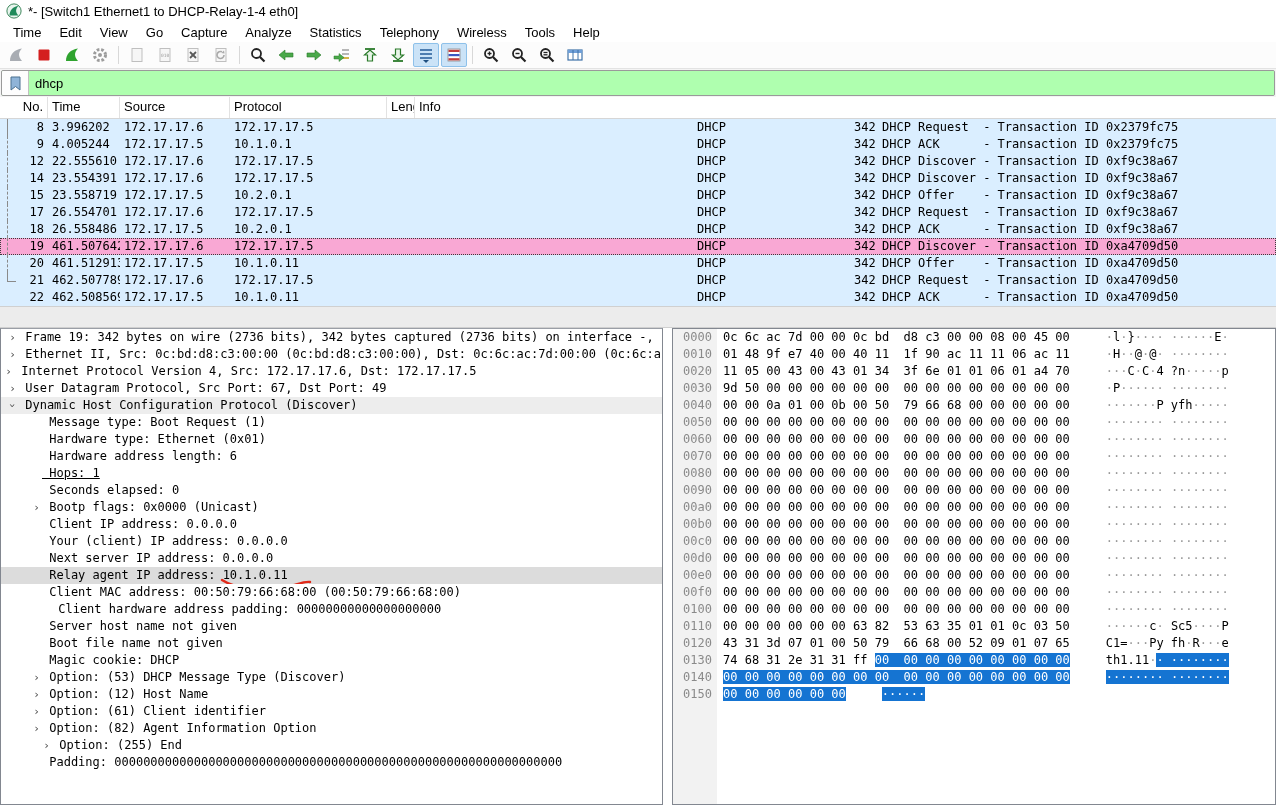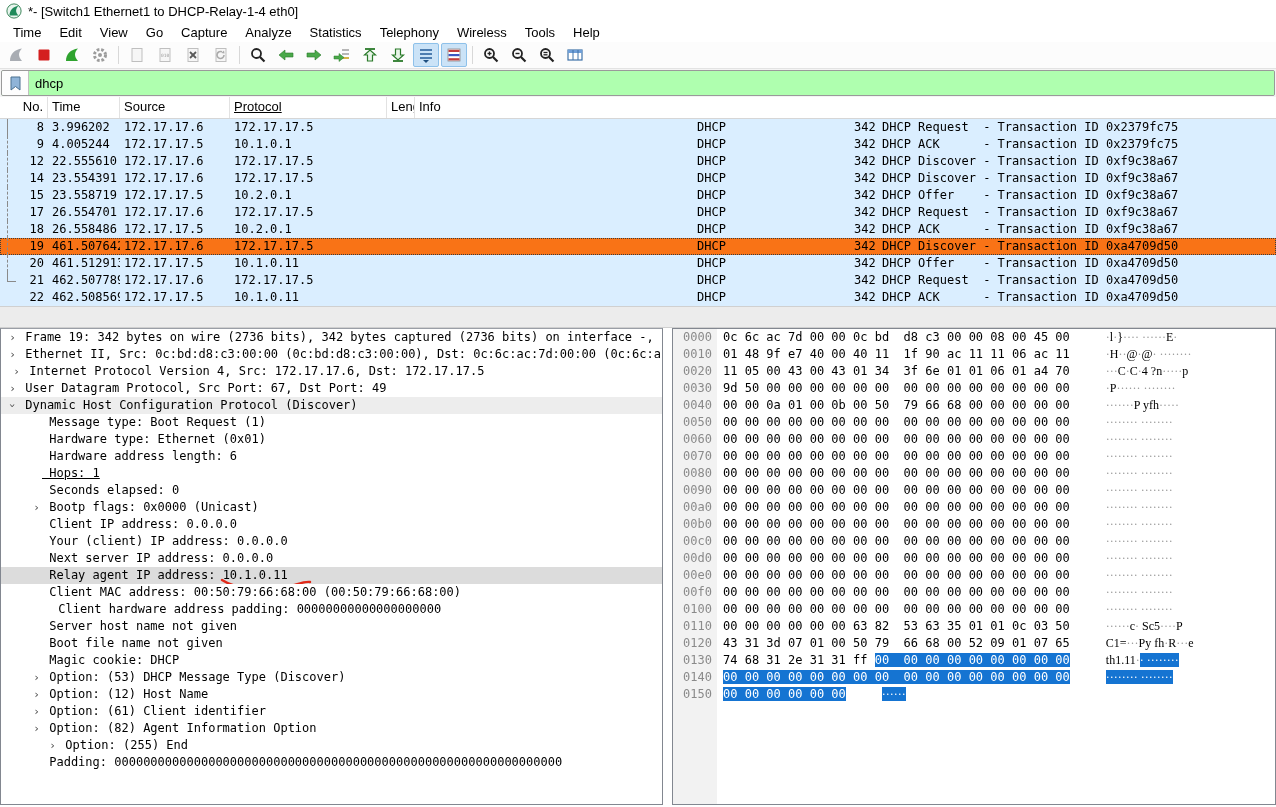--- a/index.html
+++ b/index.html
@@ -25,21 +25,21 @@
   #filterbar{height:28px;background:#f4f4f4;display:flex;align-items:center;padding:2px 1px;box-sizing:border-box;}
   #filter-field{flex:1;height:24px;display:flex;align-items:stretch;border:1px solid #9a9a9a;border-radius:2px;overflow:hidden;background:#afffaf;}
   #filter-bookmark{width:26px;background:#fdfdfd;border-right:1px solid #c0c0c0;display:flex;align-items:center;justify-content:center;}
   #filter-input{flex:1;border:none;outline:none;background:#afffaf;font-size:13px;padding:0 6px;color:#000;font-family:"Liberation Sans",sans-serif;}
 
   
   #packet-list{position:relative;background:#fff;}
   #pl-header{display:flex;height:21px;border-bottom:1px solid #d6d6d6;background:#fff;font-size:13px;color:#000;}
   .pl-hcell{box-sizing:border-box;border-right:1px solid #e2e2e2;padding:2px 4px;white-space:nowrap;overflow:hidden;}
   .p-row{display:flex;height:17px;line-height:17px;font-size:12px;background:#daeeff;color:#000;white-space:pre;cursor:default;position:relative;}
-  .p-row.sel{background:#f97316;outline:1px dotted #3c3c3c;outline-offset:-1px;}
+  .p-row.sel{background:#f9a8d4;outline:1px dotted #3c3c3c;outline-offset:-1px;}
   .p-cell{box-sizing:border-box;padding:0 4px;overflow:hidden;white-space:pre;}
   .marker{position:absolute;left:7px;top:0;width:8px;height:17px;}
   .marker.start{border-left:1px solid #8a8a8a;height:17px;margin-top:0;}
   .marker.mid{border-left:1px dashed #8a8a8a;}
   .marker.end{border-left:1px solid #8a8a8a;height:9px;border-bottom:1px solid #8a8a8a;}
 
   
   #splitter{height:20px;background:#ececec;border-top:1px solid #d0d0d0;border-bottom:1px solid #cfcfcf;}
 
   
@@ -53,21 +53,21 @@
   .tree-line.hl1{background:#ededed;}
   .tree-line.hl2{background:#dcdcdc;}
   .expander{display:inline-block;width:11px;color:#444;font-size:11px;text-align:center;}
   .expander.open{transform:rotate(90deg);}
   .rel-wrap{position:relative;display:inline;}
   #red-underline{position:absolute;left:-3px;top:10px;pointer-events:none;}
 
   .hex-row{height:17px;line-height:17px;font-size:12px;white-space:pre;position:relative;color:#000;}
   .hex-off{display:inline-block;width:40px;padding-left:10px;color:#8a8a8a;}
   .hex-bytes{display:inline-block;margin-left:0;}
-  .hex-ascii{display:inline-block;margin-left:36px;font-family:Liberation Serif, serif;}
+  .hex-ascii{display:inline-block;margin-left:36px;}
   .dot{color:#9a9a9a;}
   .selx{background:#1574d2;color:#fff;}
   .selx .dot{color:#fff;}
 </style>
 </head>
 <body>
 
 <div id="titlebar">
   <svg class="app-icon" viewBox="0 0 18 18">
     <circle cx="9" cy="9" r="8" fill="#e8f5ee" stroke="#2a7a4a" stroke-width="1"></circle>
@@ -234,21 +234,21 @@
     </div>
     <input id="filter-input" value="dhcp" style="">
   </div>
 </div>
 
 <div id="packet-list">
   <div id="pl-header">
       <div class="pl-hcell" style="width: 48px; flex: 0 0 48px; text-align: right;">No.</div>
       <div class="pl-hcell" style="width: 72px; flex: 0 0 72px;">Time</div>
       <div class="pl-hcell" style="width: 110px; flex: 0 0 110px;">Source</div>
-      <div class="pl-hcell" style="width: 157px; flex: 0 0 157px; text-decoration: underline;">Protocol</div>
+      <div class="pl-hcell" style="width: 157px; flex: 0 0 157px;">Protocol</div>
       <div class="pl-hcell" style="width: 28px; flex: 0 0 28px;">Length</div>
       <div class="pl-hcell" style="flex: 1 1 0%; border-right: none;">Info</div>
     </div>
   <div id="pl-rows">
       <div class="p-row mono"><div class="marker start"></div><div class="p-cell" style="text-align: right; flex: 0 0 48px; width: 48px;">8</div><div class="p-cell" style="text-align: left; flex: 0 0 72px; width: 72px;">3.996202</div><div class="p-cell" style="text-align: left; flex: 0 0 110px; width: 110px;">172.17.17.6</div><div class="p-cell" style="text-align: left; flex: 0 0 463px; width: 463px;">172.17.17.5</div><div class="p-cell" style="text-align: left; flex: 0 0 157px; width: 157px;">DHCP</div><div class="p-cell" style="text-align: right; flex: 0 0 28px; width: 28px;">342</div><div class="p-cell" style="text-align: left; flex: 1 1 0%;">DHCP Request  - Transaction ID 0x2379fc75</div></div>
       <div class="p-row mono"><div class="marker mid"></div><div class="p-cell" style="text-align: right; flex: 0 0 48px; width: 48px;">9</div><div class="p-cell" style="text-align: left; flex: 0 0 72px; width: 72px;">4.005244</div><div class="p-cell" style="text-align: left; flex: 0 0 110px; width: 110px;">172.17.17.5</div><div class="p-cell" style="text-align: left; flex: 0 0 463px; width: 463px;">10.1.0.1</div><div class="p-cell" style="text-align: left; flex: 0 0 157px; width: 157px;">DHCP</div><div class="p-cell" style="text-align: right; flex: 0 0 28px; width: 28px;">342</div><div class="p-cell" style="text-align: left; flex: 1 1 0%;">DHCP ACK      - Transaction ID 0x2379fc75</div></div>
       <div class="p-row mono"><div class="marker mid"></div><div class="p-cell" style="text-align: right; flex: 0 0 48px; width: 48px;">12</div><div class="p-cell" style="text-align: left; flex: 0 0 72px; width: 72px;">22.555610</div><div class="p-cell" style="text-align: left; flex: 0 0 110px; width: 110px;">172.17.17.6</div><div class="p-cell" style="text-align: left; flex: 0 0 463px; width: 463px;">172.17.17.5</div><div class="p-cell" style="text-align: left; flex: 0 0 157px; width: 157px;">DHCP</div><div class="p-cell" style="text-align: right; flex: 0 0 28px; width: 28px;">342</div><div class="p-cell" style="text-align: left; flex: 1 1 0%;">DHCP Discover - Transaction ID 0xf9c38a67</div></div>
       <div class="p-row mono"><div class="marker mid"></div><div class="p-cell" style="text-align: right; flex: 0 0 48px; width: 48px;">14</div><div class="p-cell" style="text-align: left; flex: 0 0 72px; width: 72px;">23.554391</div><div class="p-cell" style="text-align: left; flex: 0 0 110px; width: 110px;">172.17.17.6</div><div class="p-cell" style="text-align: left; flex: 0 0 463px; width: 463px;">172.17.17.5</div><div class="p-cell" style="text-align: left; flex: 0 0 157px; width: 157px;">DHCP</div><div class="p-cell" style="text-align: right; flex: 0 0 28px; width: 28px;">342</div><div class="p-cell" style="text-align: left; flex: 1 1 0%;">DHCP Discover - Transaction ID 0xf9c38a67</div></div>
       <div class="p-row mono"><div class="marker mid"></div><div class="p-cell" style="text-align: right; flex: 0 0 48px; width: 48px;">15</div><div class="p-cell" style="text-align: left; flex: 0 0 72px; width: 72px;">23.558719</div><div class="p-cell" style="text-align: left; flex: 0 0 110px; width: 110px;">172.17.17.5</div><div class="p-cell" style="text-align: left; flex: 0 0 463px; width: 463px;">10.2.0.1</div><div class="p-cell" style="text-align: left; flex: 0 0 157px; width: 157px;">DHCP</div><div class="p-cell" style="text-align: right; flex: 0 0 28px; width: 28px;">342</div><div class="p-cell" style="text-align: left; flex: 1 1 0%;">DHCP Offer    - Transaction ID 0xf9c38a67</div></div>
       <div class="p-row mono"><div class="marker mid"></div><div class="p-cell" style="text-align: right; flex: 0 0 48px; width: 48px;">17</div><div class="p-cell" style="text-align: left; flex: 0 0 72px; width: 72px;">26.554701</div><div class="p-cell" style="text-align: left; flex: 0 0 110px; width: 110px;">172.17.17.6</div><div class="p-cell" style="text-align: left; flex: 0 0 463px; width: 463px;">172.17.17.5</div><div class="p-cell" style="text-align: left; flex: 0 0 157px; width: 157px;">DHCP</div><div class="p-cell" style="text-align: right; flex: 0 0 28px; width: 28px;">342</div><div class="p-cell" style="text-align: left; flex: 1 1 0%;">DHCP Request  - Transaction ID 0xf9c38a67</div></div>
@@ -259,21 +259,21 @@
       <div class="p-row mono"><div class="p-cell" style="text-align: right; flex: 0 0 48px; width: 48px;">22</div><div class="p-cell" style="text-align: left; flex: 0 0 72px; width: 72px;">462.508569</div><div class="p-cell" style="text-align: left; flex: 0 0 110px; width: 110px;">172.17.17.5</div><div class="p-cell" style="text-align: left; flex: 0 0 463px; width: 463px;">10.1.0.11</div><div class="p-cell" style="text-align: left; flex: 0 0 157px; width: 157px;">DHCP</div><div class="p-cell" style="text-align: right; flex: 0 0 28px; width: 28px;">342</div><div class="p-cell" style="text-align: left; flex: 1 1 0%;">DHCP ACK      - Transaction ID 0xa4709d50</div></div>
     </div>
 </div>
 
 <div id="splitter"></div>
 
 <div id="lower">
   <div id="details-pane" class="mono">
       <div class="tree-line" style="padding-left: 6px;"><span class="expander">›</span><span> Frame 19: 342 bytes on wire (2736 bits), 342 bytes captured (2736 bits) on interface -, id 0</span></div>
       <div class="tree-line" style="padding-left: 6px;"><span class="expander">›</span><span> Ethernet II, Src: 0c:bd:d8:c3:00:00 (0c:bd:d8:c3:00:00), Dst: 0c:6c:ac:7d:00:00 (0c:6c:ac:7d:00:00)</span></div>
-      <div class="tree-line" style="padding-left: 10px;"><span class="expander">›</span><span> Internet Protocol Version 4, Src: 172.17.17.6, Dst: 172.17.17.5</span></div>
+      <div class="tree-line" style="padding-left: 2px;"><span class="expander">›</span><span> Internet Protocol Version 4, Src: 172.17.17.6, Dst: 172.17.17.5</span></div>
       <div class="tree-line" style="padding-left: 6px;"><span class="expander">›</span><span> User Datagram Protocol, Src Port: 67, Dst Port: 49</span></div>
       <div class="tree-line hl1" style="padding-left: 6px;"><span class="expander open">›</span><span> Dynamic Host Configuration Protocol (Discover)</span></div>
       <div class="tree-line" style="padding-left: 30px;"><span class="expander"> </span><span> Message type: Boot Request (1)</span></div>
       <div class="tree-line" style="padding-left: 30px;"><span class="expander"> </span><span> Hardware type: Ethernet (0x01)</span></div>
       <div class="tree-line" style="padding-left: 30px;"><span class="expander"> </span><span> Hardware address length: 6</span></div>
       <div class="tree-line" style="padding-left: 30px; text-decoration: underline;"><span class="expander"> </span><span> Hops: 1</span></div>
       <div class="tree-line" style="padding-left: 30px;"><span class="expander"> </span><span> Seconds elapsed: 0</span></div>
       <div class="tree-line" style="padding-left: 30px;"><span class="expander">›</span><span> Bootp flags: 0x0000 (Unicast)</span></div>
       <div class="tree-line" style="padding-left: 30px;"><span class="expander"> </span><span> Client IP address: 0.0.0.0</span></div>
       <div class="tree-line" style="padding-left: 30px;"><span class="expander"> </span><span> Your (client) IP address: 0.0.0.0</span></div>
@@ -283,21 +283,21 @@
             </svg></span></span></div>
       <div class="tree-line" style="padding-left: 30px;"><span class="expander"> </span><span> Client MAC address: 00:50:79:66:68:00 (00:50:79:66:68:00)</span></div>
       <div class="tree-line" style="padding-left: 30px; margin-left: 9px;"><span class="expander"> </span><span> Client hardware address padding: 00000000000000000000</span></div>
       <div class="tree-line" style="padding-left: 30px;"><span class="expander"> </span><span> Server host name not given</span></div>
       <div class="tree-line" style="padding-left: 30px;"><span class="expander"> </span><span> Boot file name not given</span></div>
       <div class="tree-line" style="padding-left: 30px;"><span class="expander"> </span><span> Magic cookie: DHCP</span></div>
       <div class="tree-line" style="padding-left: 30px;"><span class="expander">›</span><span> Option: (53) DHCP Message Type (Discover)</span></div>
       <div class="tree-line" style="padding-left: 30px;"><span class="expander">›</span><span> Option: (12) Host Name</span></div>
       <div class="tree-line" style="padding-left: 30px;"><span class="expander">›</span><span> Option: (61) Client identifier</span></div>
       <div class="tree-line" style="padding-left: 30px;"><span class="expander">›</span><span> Option: (82) Agent Information Option</span></div>
-      <div class="tree-line" style="padding-left: 30px; margin-left: 16px;"><span class="expander">›</span><span> Option: (255) End</span></div>
+      <div class="tree-line" style="padding-left: 40px;"><span class="expander">›</span><span> Option: (255) End</span></div>
       <div class="tree-line" style="padding-left: 30px;"><span class="expander"> </span><span> Padding: 00000000000000000000000000000000000000000000000000000000000000</span></div>
     </div>
   <div id="pane-gap"></div>
   <div id="hex-pane" class="mono">
     <div id="hex-offset-strip"></div>
     <div id="hex-rows" style="position:relative;">
         <div class="hex-row"><span class="hex-off">0000</span><span class="hex-bytes">0c 6c ac 7d 00 00 0c bd  d8 c3 00 00 08 00 45 00</span><span class="hex-ascii"><span class="dot">·</span>l<span class="dot">·</span>}<span class="dot">·</span><span class="dot">·</span><span class="dot">·</span><span class="dot">·</span> <span class="dot">·</span><span class="dot">·</span><span class="dot">·</span><span class="dot">·</span><span class="dot">·</span><span class="dot">·</span>E<span class="dot">·</span></span></div>
         <div class="hex-row"><span class="hex-off">0010</span><span class="hex-bytes">01 48 9f e7 40 00 40 11  1f 90 ac 11 11 06 ac 11</span><span class="hex-ascii"><span class="dot">·</span>H<span class="dot">·</span><span class="dot">·</span>@<span class="dot">·</span>@<span class="dot">·</span> <span class="dot">·</span><span class="dot">·</span><span class="dot">·</span><span class="dot">·</span><span class="dot">·</span><span class="dot">·</span><span class="dot">·</span><span class="dot">·</span></span></div>
         <div class="hex-row"><span class="hex-off">0020</span><span class="hex-bytes">11 05 00 43 00 43 01 34  3f 6e 01 01 06 01 a4 70</span><span class="hex-ascii"><span class="dot">·</span><span class="dot">·</span><span class="dot">·</span>C<span class="dot">·</span>C<span class="dot">·</span>4 ?n<span class="dot">·</span><span class="dot">·</span><span class="dot">·</span><span class="dot">·</span><span class="dot">·</span>p</span></div>
         <div class="hex-row"><span class="hex-off">0030</span><span class="hex-bytes">9d 50 00 00 00 00 00 00  00 00 00 00 00 00 00 00</span><span class="hex-ascii"><span class="dot">·</span>P<span class="dot">·</span><span class="dot">·</span><span class="dot">·</span><span class="dot">·</span><span class="dot">·</span><span class="dot">·</span> <span class="dot">·</span><span class="dot">·</span><span class="dot">·</span><span class="dot">·</span><span class="dot">·</span><span class="dot">·</span><span class="dot">·</span><span class="dot">·</span></span></div>

